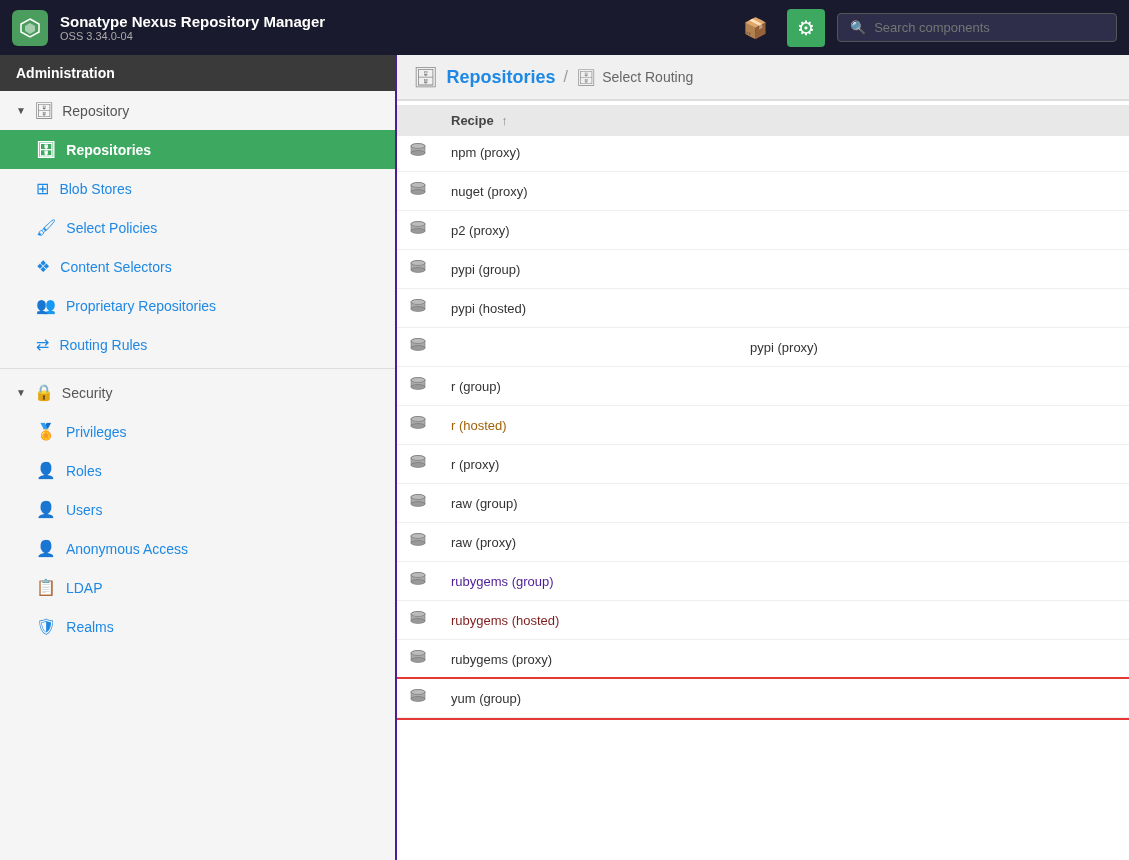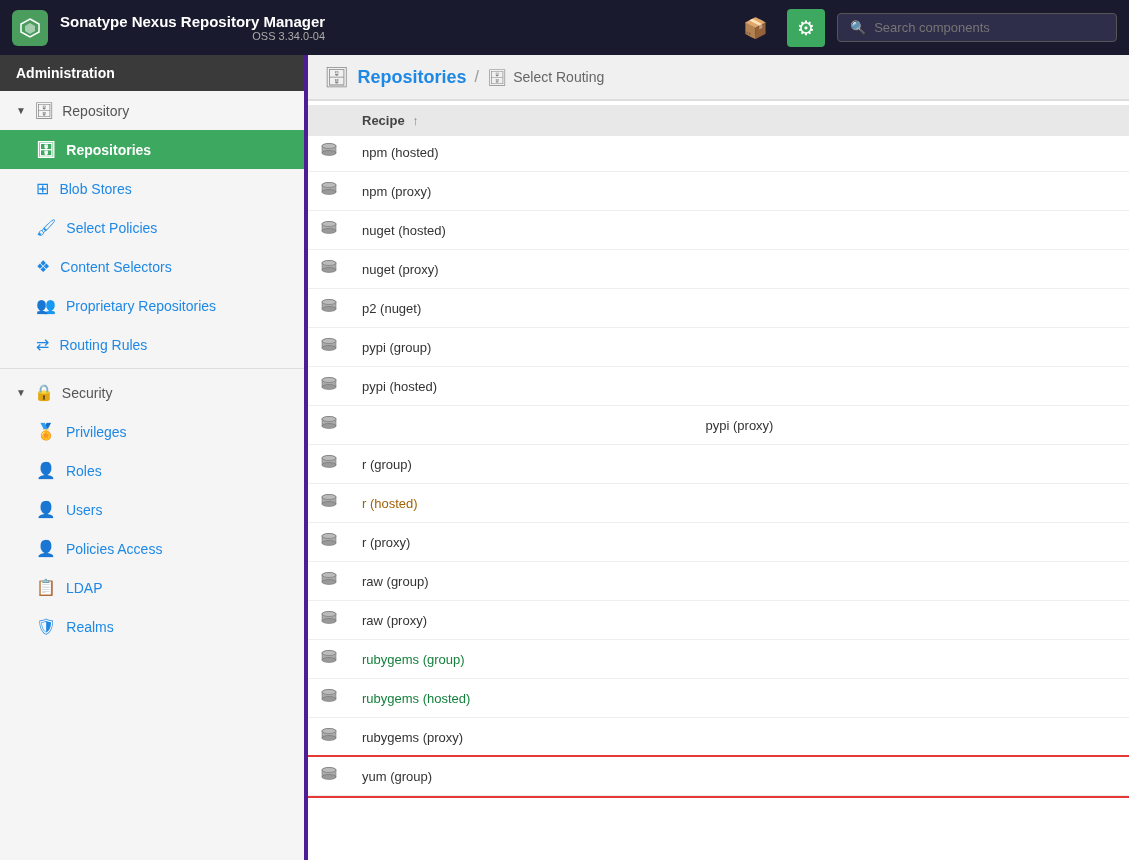--- a/index.html
+++ b/index.html
@@ -15,21 +15,21 @@
       gap: 12px;
       flex-shrink: 0;
     }
     .topbar-logo {
       width: 36px; height: 36px;
       background: #4a9d5c;
       border-radius: 6px;
       display: flex; align-items: center; justify-content: center;
       color: white; font-size: 18px; font-weight: bold;
     }
-    .topbar-title { color: white; text-align: right; }
+    .topbar-title { color: white; }
     .topbar-title .main { font-size: 15px; font-weight: bold; }
     .topbar-title .sub { font-size: 11px; color: #aaa; }
     .topbar-spacer { flex: 1; }
     .topbar-icon {
       width: 38px; height: 38px;
       display: flex; align-items: center; justify-content: center;
       color: white; font-size: 20px; cursor: pointer; border-radius: 4px;
     }
     .topbar-icon.active { background: #3da860; }
     .topbar-search {
@@ -44,23 +44,23 @@
     }
     .topbar-search input {
       background: transparent; border: none; outline: none; color: #ccc; font-size: 13px; width: 100%;
     }
 
     
     .main-layout { display: flex; flex: 1; overflow: hidden; }
 
     
     .sidebar {
-      width: 308px;
+      width: 397px;
       background: #f5f5f5;
-      border-right: 4px solid #4c1d95;
+      border-right: 2px solid #4c1d95;
       overflow-y: auto;
       flex-shrink: 0;
       position: relative;
     }
     .sidebar-header {
       background: #3a3a3a;
       color: white;
       padding: 10px 16px;
       font-size: 14px;
       font-weight: bold;
@@ -202,21 +202,21 @@
     <div class="sidebar-item">
       <span class="icon">👤</span>
       <span>Roles</span>
     </div>
     <div class="sidebar-item">
       <span class="icon">👤</span>
       <span>Users</span>
     </div>
     <div class="sidebar-item">
       <span class="icon">👤</span>
-      <span>Policies Access</span>
+      <span>Anonymous Access</span>
     </div>
     <div class="sidebar-item">
       <span class="icon">📋</span>
       <span>LDAP</span>
     </div>
     <div class="sidebar-item">
       <span class="icon">🛡</span>
       <span>Realms</span>
     </div>
   </div>
@@ -237,33 +237,20 @@
         <thead>
           <tr>
             <th style="width:36px;"></th>
             <th>
               <span>Recipe</span>
               <span class="sort-arrow">↑</span>
             </th>
           </tr>
         </thead>
         <tbody id="table-body">
-        <tr>
-    <td class="icon-cell">
-      <span class="row-icon">
-        <svg width="18" height="18" viewBox="0 0 18 18">
-          <ellipse cx="9" cy="5" rx="7" ry="2.5" fill="#888" stroke="#666" stroke-width="0.5"></ellipse>
-          <rect x="2" y="5" width="14" height="7" fill="#aaa" stroke="#666" stroke-width="0.5"></rect>
-          <ellipse cx="9" cy="12" rx="7" ry="2.5" fill="#999" stroke="#666" stroke-width="0.5"></ellipse>
-          <ellipse cx="9" cy="5" rx="7" ry="2.5" fill="#bbb" stroke="#666" stroke-width="0.5"></ellipse>
-        </svg>
-      </span>
-    </td>
-    <td style="font-size:13px;color:#333;">npm (hosted)</td>
-  </tr>
             <tr>
     <td class="icon-cell">
       <span class="row-icon">
         <svg width="18" height="18" viewBox="0 0 18 18">
           <ellipse cx="9" cy="5" rx="7" ry="2.5" fill="#888" stroke="#666" stroke-width="0.5"></ellipse>
           <rect x="2" y="5" width="14" height="7" fill="#aaa" stroke="#666" stroke-width="0.5"></rect>
           <ellipse cx="9" cy="12" rx="7" ry="2.5" fill="#999" stroke="#666" stroke-width="0.5"></ellipse>
           <ellipse cx="9" cy="5" rx="7" ry="2.5" fill="#bbb" stroke="#666" stroke-width="0.5"></ellipse>
         </svg>
       </span>
@@ -274,47 +261,34 @@
     <td class="icon-cell">
       <span class="row-icon">
         <svg width="18" height="18" viewBox="0 0 18 18">
           <ellipse cx="9" cy="5" rx="7" ry="2.5" fill="#888" stroke="#666" stroke-width="0.5"></ellipse>
           <rect x="2" y="5" width="14" height="7" fill="#aaa" stroke="#666" stroke-width="0.5"></rect>
           <ellipse cx="9" cy="12" rx="7" ry="2.5" fill="#999" stroke="#666" stroke-width="0.5"></ellipse>
           <ellipse cx="9" cy="5" rx="7" ry="2.5" fill="#bbb" stroke="#666" stroke-width="0.5"></ellipse>
         </svg>
       </span>
     </td>
-    <td style="font-size:13px;color:#333;">nuget (hosted)</td>
-  </tr>
-            <tr>
-    <td class="icon-cell">
-      <span class="row-icon">
-        <svg width="18" height="18" viewBox="0 0 18 18">
-          <ellipse cx="9" cy="5" rx="7" ry="2.5" fill="#888" stroke="#666" stroke-width="0.5"></ellipse>
-          <rect x="2" y="5" width="14" height="7" fill="#aaa" stroke="#666" stroke-width="0.5"></rect>
-          <ellipse cx="9" cy="12" rx="7" ry="2.5" fill="#999" stroke="#666" stroke-width="0.5"></ellipse>
-          <ellipse cx="9" cy="5" rx="7" ry="2.5" fill="#bbb" stroke="#666" stroke-width="0.5"></ellipse>
-        </svg>
-      </span>
-    </td>
     <td style="font-size:13px;color:#333;">nuget (proxy)</td>
   </tr>
             <tr>
     <td class="icon-cell">
       <span class="row-icon">
         <svg width="18" height="18" viewBox="0 0 18 18">
           <ellipse cx="9" cy="5" rx="7" ry="2.5" fill="#888" stroke="#666" stroke-width="0.5"></ellipse>
           <rect x="2" y="5" width="14" height="7" fill="#aaa" stroke="#666" stroke-width="0.5"></rect>
           <ellipse cx="9" cy="12" rx="7" ry="2.5" fill="#999" stroke="#666" stroke-width="0.5"></ellipse>
           <ellipse cx="9" cy="5" rx="7" ry="2.5" fill="#bbb" stroke="#666" stroke-width="0.5"></ellipse>
         </svg>
       </span>
     </td>
-    <td style="font-size:13px;color:#333;">p2 (nuget)</td>
+    <td style="font-size:13px;color:#333;">p2 (proxy)</td>
   </tr>
             <tr>
     <td class="icon-cell">
       <span class="row-icon">
         <svg width="18" height="18" viewBox="0 0 18 18">
           <ellipse cx="9" cy="5" rx="7" ry="2.5" fill="#888" stroke="#666" stroke-width="0.5"></ellipse>
           <rect x="2" y="5" width="14" height="7" fill="#aaa" stroke="#666" stroke-width="0.5"></rect>
           <ellipse cx="9" cy="12" rx="7" ry="2.5" fill="#999" stroke="#666" stroke-width="0.5"></ellipse>
           <ellipse cx="9" cy="5" rx="7" ry="2.5" fill="#bbb" stroke="#666" stroke-width="0.5"></ellipse>
         </svg>
@@ -417,34 +391,34 @@
     <td class="icon-cell">
       <span class="row-icon">
         <svg width="18" height="18" viewBox="0 0 18 18">
           <ellipse cx="9" cy="5" rx="7" ry="2.5" fill="#888" stroke="#666" stroke-width="0.5"></ellipse>
           <rect x="2" y="5" width="14" height="7" fill="#aaa" stroke="#666" stroke-width="0.5"></rect>
           <ellipse cx="9" cy="12" rx="7" ry="2.5" fill="#999" stroke="#666" stroke-width="0.5"></ellipse>
           <ellipse cx="9" cy="5" rx="7" ry="2.5" fill="#bbb" stroke="#666" stroke-width="0.5"></ellipse>
         </svg>
       </span>
     </td>
-    <td style="font-size:13px;color:#15803d;">rubygems (group)</td>
-  </tr>
-            <tr>
-    <td class="icon-cell">
-      <span class="row-icon">
-        <svg width="18" height="18" viewBox="0 0 18 18">
-          <ellipse cx="9" cy="5" rx="7" ry="2.5" fill="#888" stroke="#666" stroke-width="0.5"></ellipse>
-          <rect x="2" y="5" width="14" height="7" fill="#aaa" stroke="#666" stroke-width="0.5"></rect>
-          <ellipse cx="9" cy="12" rx="7" ry="2.5" fill="#999" stroke="#666" stroke-width="0.5"></ellipse>
-          <ellipse cx="9" cy="5" rx="7" ry="2.5" fill="#bbb" stroke="#666" stroke-width="0.5"></ellipse>
-        </svg>
-      </span>
-    </td>
-    <td style="font-size:13px;color:#15803d;">rubygems (hosted)</td>
+    <td style="font-size:13px;color:#4c1d95;">rubygems (group)</td>
+  </tr>
+            <tr>
+    <td class="icon-cell">
+      <span class="row-icon">
+        <svg width="18" height="18" viewBox="0 0 18 18">
+          <ellipse cx="9" cy="5" rx="7" ry="2.5" fill="#888" stroke="#666" stroke-width="0.5"></ellipse>
+          <rect x="2" y="5" width="14" height="7" fill="#aaa" stroke="#666" stroke-width="0.5"></rect>
+          <ellipse cx="9" cy="12" rx="7" ry="2.5" fill="#999" stroke="#666" stroke-width="0.5"></ellipse>
+          <ellipse cx="9" cy="5" rx="7" ry="2.5" fill="#bbb" stroke="#666" stroke-width="0.5"></ellipse>
+        </svg>
+      </span>
+    </td>
+    <td style="font-size:13px;color:#7f1d1d;">rubygems (hosted)</td>
   </tr>
             <tr>
     <td class="icon-cell">
       <span class="row-icon">
         <svg width="18" height="18" viewBox="0 0 18 18">
           <ellipse cx="9" cy="5" rx="7" ry="2.5" fill="#888" stroke="#666" stroke-width="0.5"></ellipse>
           <rect x="2" y="5" width="14" height="7" fill="#aaa" stroke="#666" stroke-width="0.5"></rect>
           <ellipse cx="9" cy="12" rx="7" ry="2.5" fill="#999" stroke="#666" stroke-width="0.5"></ellipse>
           <ellipse cx="9" cy="5" rx="7" ry="2.5" fill="#bbb" stroke="#666" stroke-width="0.5"></ellipse>
         </svg>

